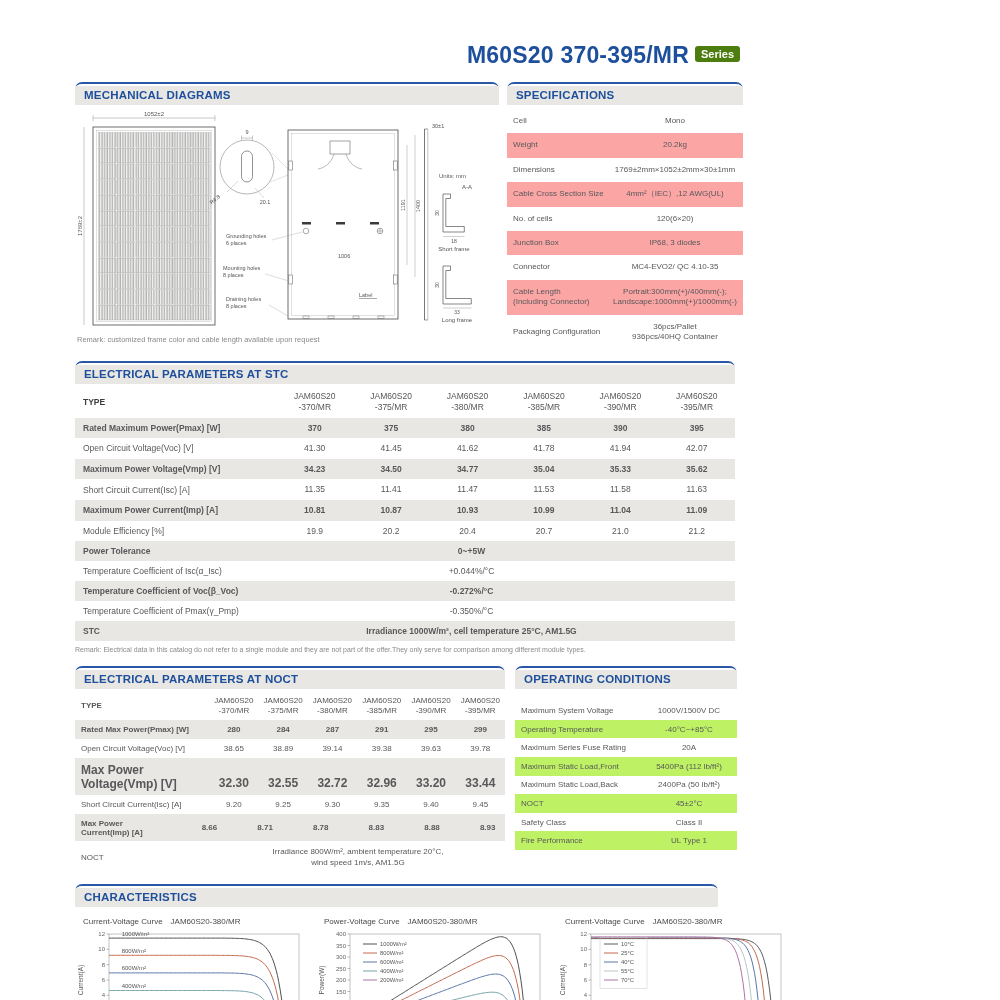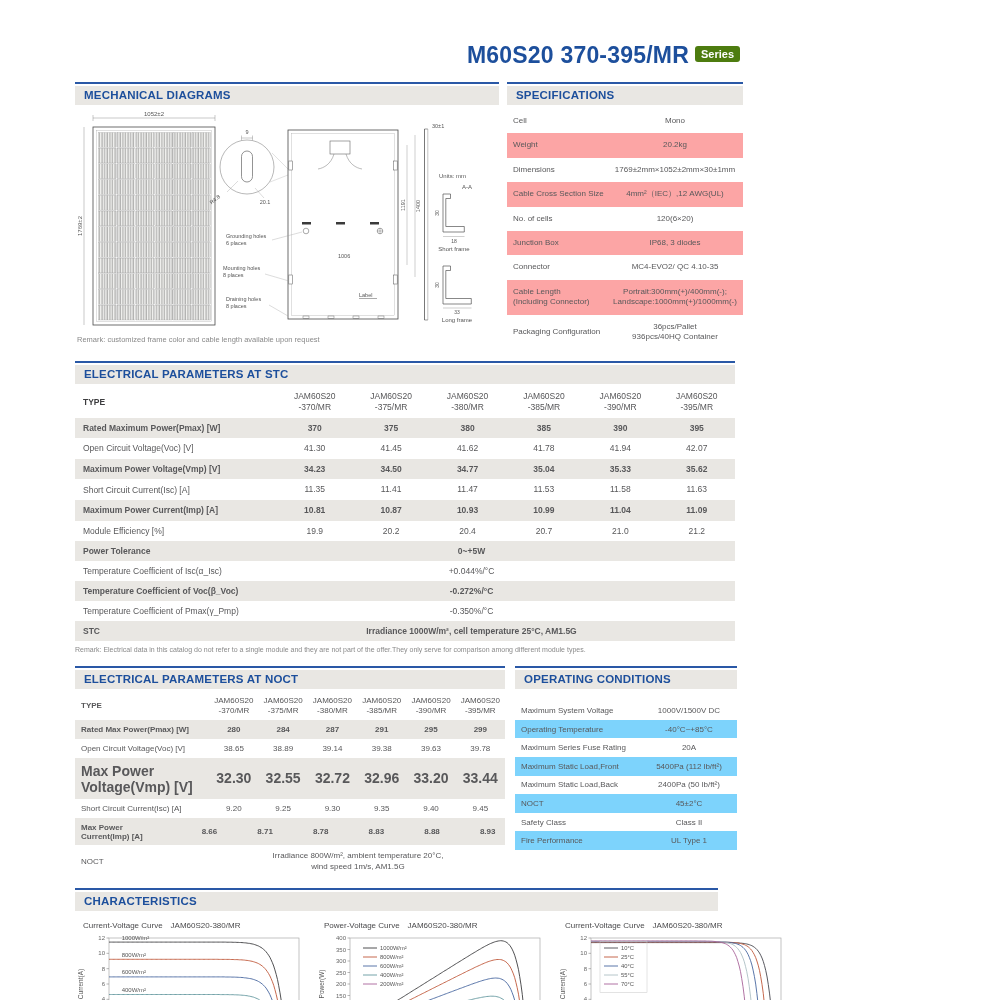--- a/index.html
+++ b/index.html
@@ -3,21 +3,21 @@
 <meta charset="utf-8">
 <style>
   html,body{margin:0;padding:0;background:#fff;}
   body{width:1000px;height:1000px;position:relative;font-family:"Liberation Sans","DejaVu Sans",sans-serif;color:#58585a;}
   .page{position:absolute;left:75px;top:0;width:800px;}
   
   .header{padding-top:42px;width:665px;text-align:right;}
   .title{font-size:23px;font-weight:600;color:#1d4f9c;letter-spacing:.2px;}
   .badge{display:inline-block;background:#4d7c0f;color:#fff;font-size:11px;font-weight:700;padding:2px 6px;border-radius:3px;margin-left:6px;vertical-align:5px;}
   
-  .secbar{border-top:2px solid #2a58a6;}
+  .secbar{border-top:2px solid #2a58a6;border-radius:7px;}
   .secbar-inner{margin-top:2px;background:#e9e7e3;color:#1d4f9c;font-weight:700;font-size:11.5px;padding:3px 0 4px 9px;letter-spacing:.2px;}
   
   .top-row{display:flex;margin-top:13px;}
   .mech-col{width:424px;margin-right:8px;}
   .spec-col{width:236px;}
   .mech-remark{font-size:7.5px;color:#8a8a8a;margin:2px 0 0 2px;}
   
   .spec-table{margin-top:4px;font-size:8px;}
   .spec-row{display:flex;align-items:center;}
   .spec-row.alt{background:#fca5a5;}
@@ -37,21 +37,21 @@
   
   .mid-row{display:flex;margin-top:13px;}
   .noct-col{width:430px;margin-right:10px;}
   .op-col{width:222px;}
   .noct-table{margin-top:2px;font-size:8px;}
   .noct-label{width:130px;padding:4.5px 0 4.5px 6px;}
   .noct-val{width:50px;text-align:center;padding:4.5px 0;line-height:1.25;}
   .noct-note-val{flex:1;text-align:center;padding:5px 0;white-space:pre-line;line-height:1.4;}
   .op-table{margin-top:12px;font-size:8px;}
   .op-row{display:flex;align-items:center;}
-  .op-row.alt{background:#7dd3fc;}
+  .op-row.alt{background:#bef264;}
   .op-label{width:120px;padding:4.8px 0 4.8px 6px;}
   .op-value{flex:1;text-align:center;padding:4.8px 0;}
   
   .chars-section{margin-top:10px;width:643px;}
   .charts-row{display:flex;margin-top:8px;width:725px;}
   .chart{width:241px;}
   .chart-title{font-size:8px;color:#4a4a4c;margin:2px 0 0 8px;}
   .chart-title .model{margin-left:8px;}
   svg text{font-family:"Liberation Sans","DejaVu Sans",sans-serif;}
 </style>
@@ -444,21 +444,21 @@
           </div>
           <div class="stc-row" style="font-size: 8px;">
             <div class="noct-label">Open Circuit Voltage(Voc) [V]</div>
             <div class="noct-val">38.65</div>
             <div class="noct-val">38.89</div>
             <div class="noct-val">39.14</div>
             <div class="noct-val">39.38</div>
             <div class="noct-val">39.63</div>
             <div class="noct-val">39.78</div>
           </div>
-          <div class="stc-row alt" style="font-size: 14px;">
+          <div class="stc-row alt" style="font-size: 12px; align-items: flex-end;">
             <div class="noct-label">Max Power Voltage(Vmp) [V]</div>
             <div class="noct-val">32.30</div>
             <div class="noct-val">32.55</div>
             <div class="noct-val">32.72</div>
             <div class="noct-val">32.96</div>
             <div class="noct-val">33.20</div>
             <div class="noct-val">33.44</div>
           </div>
           <div class="stc-row" style="font-size: 8px;">
             <div class="noct-label">Short Circuit Current(Isc) [A]</div>

